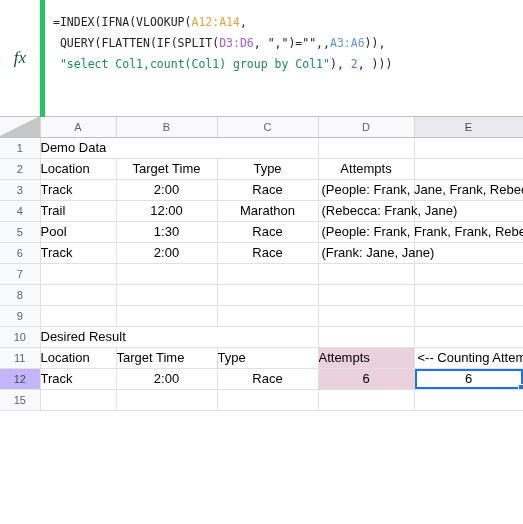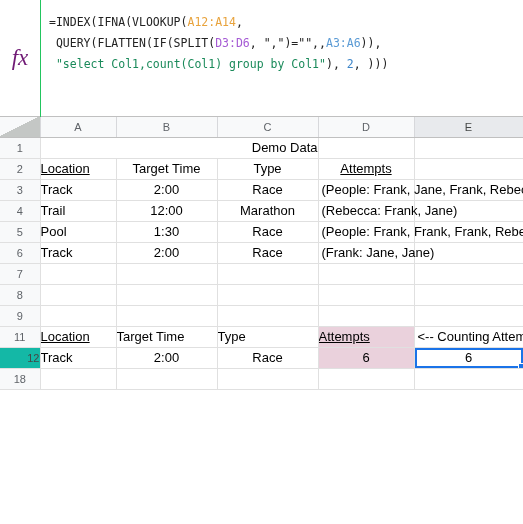--- a/index.html
+++ b/index.html
@@ -27,28 +27,28 @@
     box-sizing: border-box;
     display: flex;
     align-items: center;
   }
   #fx-icon {
     width: 40px;
     min-width: 40px;
     text-align: center;
     font-family: "Liberation Serif", serif;
     font-style: italic;
-    font-size: 23px;
-    color: #701a75;
+    font-size: 17px;
+    color: #14532d;
     user-select: none;
   }
   #formula-input {
     flex: 1;
     height: 117px;
-    border-left: 1px solid #22c55e;
+    border-left: 5px solid #22c55e;
     box-sizing: border-box;
     padding: 12px 0 0 8px;
     font-family: "DejaVu Sans Mono", "Liberation Mono", monospace;
     font-size: 11.5px;
     line-height: 21px;
     color: #222222;
     white-space: pre;
     overflow: hidden;
   }
   .tok-ref-orange { color: #e8a33d; }
@@ -112,44 +112,43 @@
   td.rownum {
     width: 40px;
     background: #f8f9fa;
     color: #5f6368;
     font-size: 11px;
     text-align: center;
     vertical-align: middle;
     border-right: 1px solid #d7d8db;
   }
   td.rownum-sel {
-    background: #14b8a6;
+    background: #c4b5fd;
     color: #444746;
-    text-align: right;
   }
 
   td.cell {
     height: 21px;
     vertical-align: middle;
     padding: 0 3px;
     background: #ffffff;
   }
   .c-left   { text-align: left; }
   .c-center { text-align: center; }
-  .bold-ul  { font-weight: bold; text-decoration: underline; }
+  .bold-ul  { font-weight: bold; }
   .pink     { background: #ead1dc !important; }
   .overflow-cell { position: relative; overflow: visible !important; z-index: 2; }
   .overflow-cell span.ovf {
     position: absolute;
     left: 3px;
     top: 2px;
     white-space: nowrap;
   }
   .merge-center {
-    text-align: right;
+    text-align: left;
   }
 
   
   td.selected {
     position: relative;
     box-shadow: inset 0 0 0 2px #1a73e8;
     z-index: 3;
   }
   td.selected .fill-handle {
     position: absolute;
@@ -275,20 +274,26 @@
       </tr>
       <tr>
         <td class="rownum">9</td>
         <td class="cell"></td>
         <td class="cell"></td>
         <td class="cell"></td>
         <td class="cell"></td>
         <td class="cell"></td>
       </tr>
 
+      <tr>
+        <td class="rownum">10</td>
+        <td class="cell merge-center" colspan="3">Desired Result</td>
+        <td class="cell"></td>
+        <td class="cell"></td>
+      </tr>
 
       <tr>
         <td class="rownum">11</td>
         <td class="cell c-left bold-ul">Location</td>
         <td class="cell c-left">Target Time</td>
         <td class="cell c-left">Type</td>
         <td class="cell c-left bold-ul pink">Attempts</td>
         <td class="cell c-left overflow-cell">
               <span class="ovf">&lt;-- Counting Attempts</span>
             </td>
@@ -299,21 +304,21 @@
         <td class="cell c-left">Track</td>
         <td class="cell c-center">2:00</td>
         <td class="cell c-center">Race</td>
         <td class="cell c-center pink">6</td>
         <td class="cell c-center selected"><span>6</span><span class="fill-handle"></span></td>
       </tr>
 
 
 
       <tr>
-        <td class="rownum">18</td>
+        <td class="rownum">15</td>
         <td class="cell"></td>
         <td class="cell"></td>
         <td class="cell"></td>
         <td class="cell"></td>
         <td class="cell"></td>
       </tr>
 
     </tbody>
       </table>
   </div>

